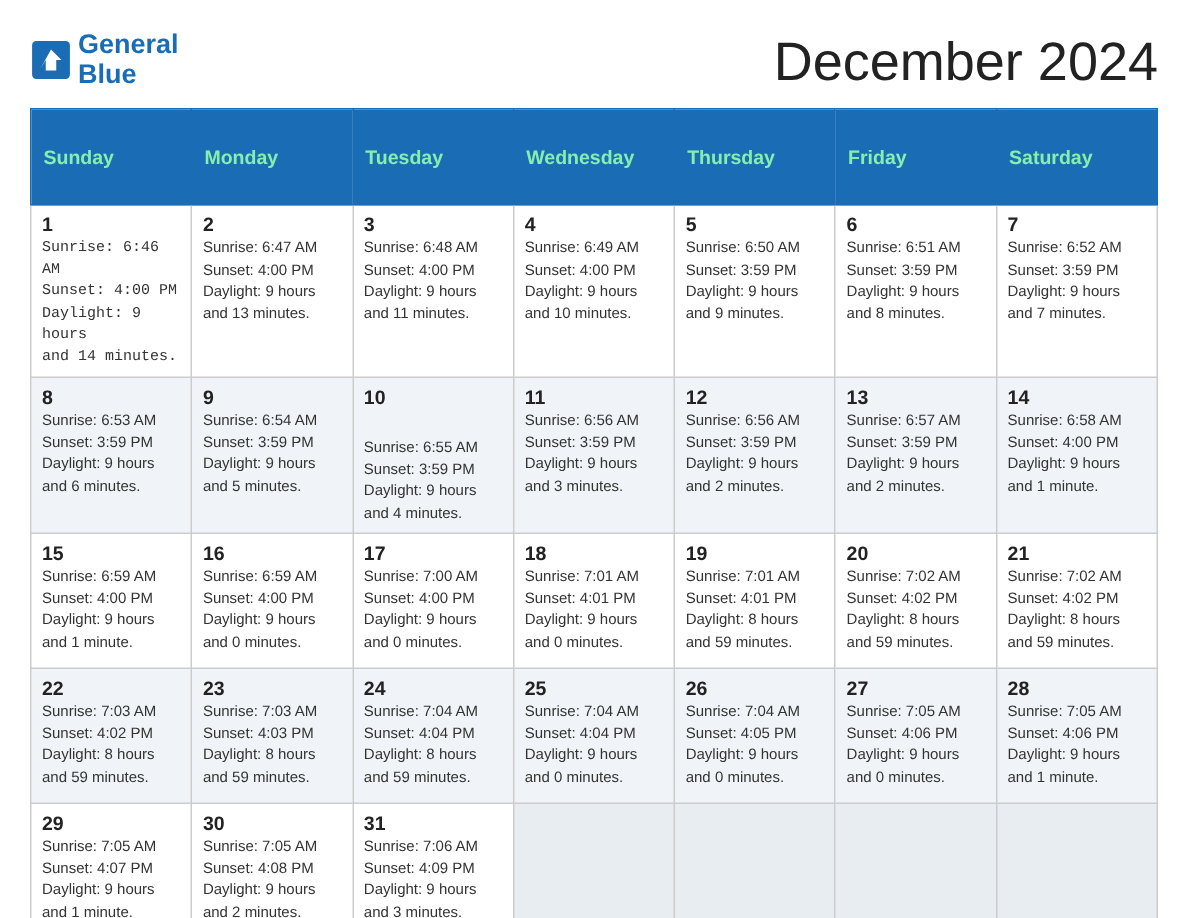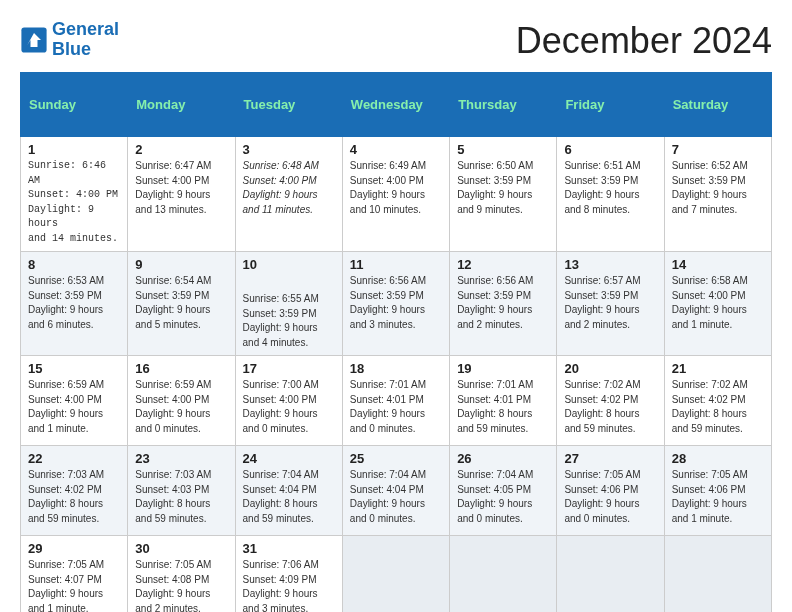--- a/index.html
+++ b/index.html
@@ -132,21 +132,21 @@
         </td>
         <td>
           <span class="day-num">2</span>
           <div class="day-info" style="white-space: pre-line;">Sunrise: 6:47 AM
 Sunset: 4:00 PM
 Daylight: 9 hours
 and 13 minutes.</div>
         </td>
         <td>
           <span class="day-num">3</span>
-          <div class="day-info" style="white-space: pre-line; font-style: italic;">Sunrise: 6:48 AM
+          <div class="day-info" style="white-space: pre-line;">Sunrise: 6:48 AM
 Sunset: 4:00 PM
 Daylight: 9 hours
 and 11 minutes.</div>
         </td>
         <td>
           <span class="day-num">4</span>
           <div class="day-info" style="white-space: pre-line;">Sunrise: 6:49 AM
 Sunset: 4:00 PM
 Daylight: 9 hours
 and 10 minutes.</div>

